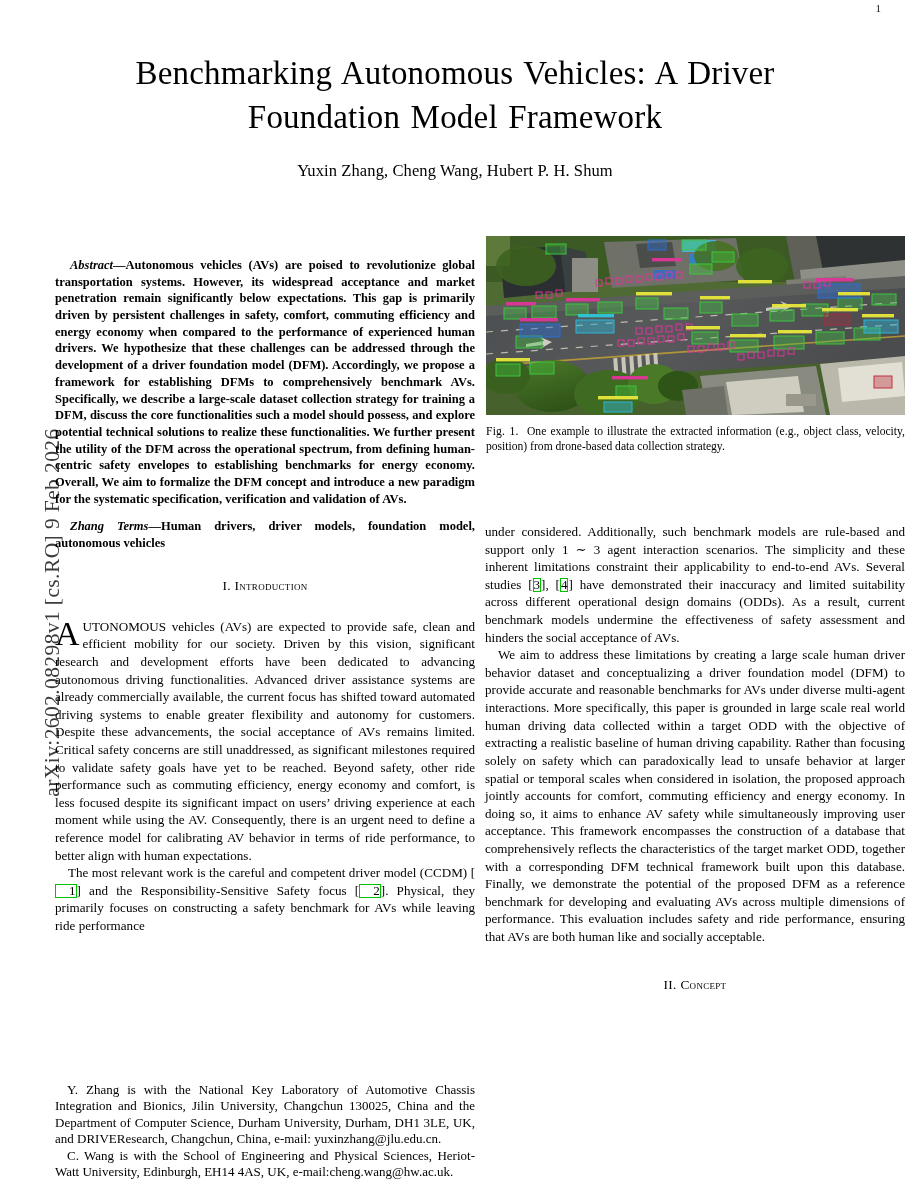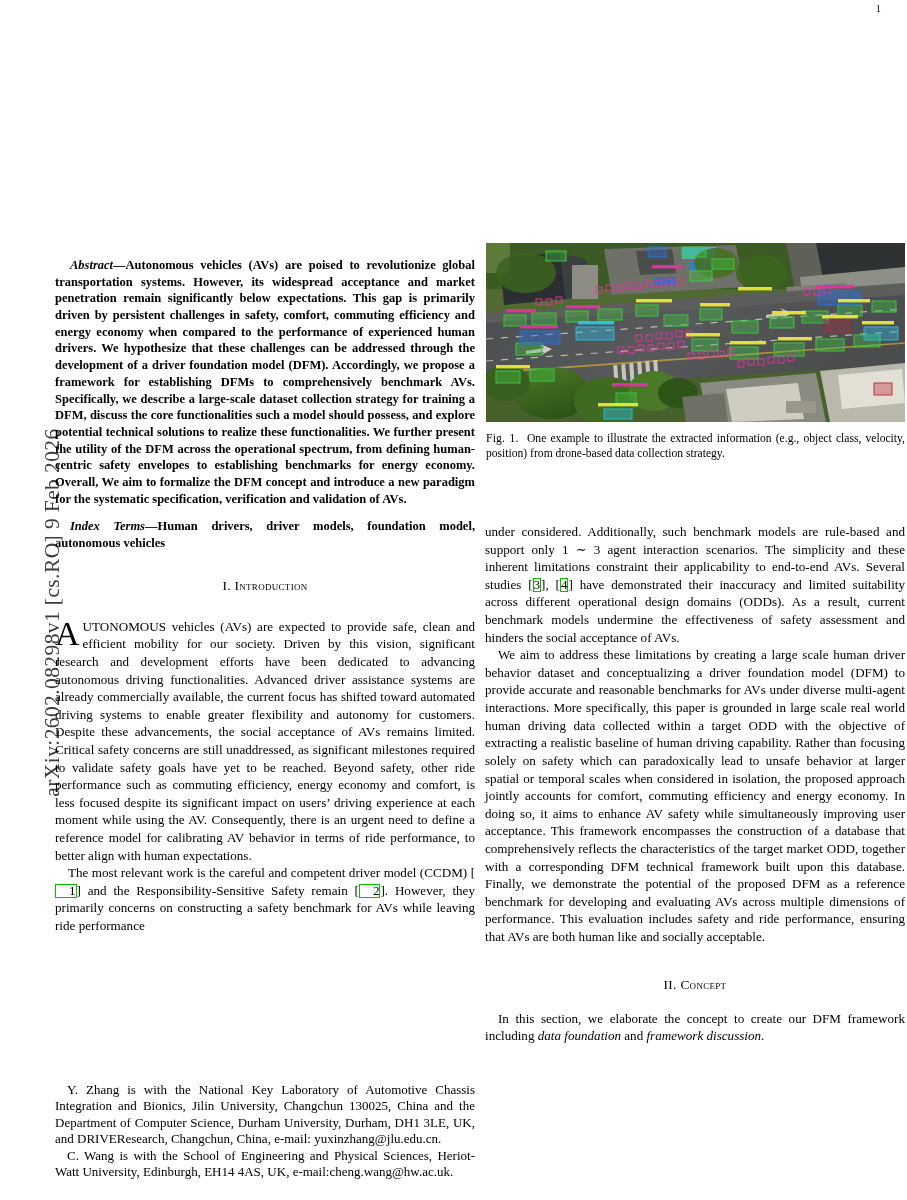--- a/index.html
+++ b/index.html
@@ -151,21 +151,21 @@
     font-size: 13px;
     line-height: 1.26;
     text-align: justify;
   }
   .footnotes p { text-indent: 12px; margin: 0; }
 
   
   .figure-wrap {
     position: absolute;
     left: 486px;
-    top: 243px;
+    top: 236px;
     width: 419px;
   }
   .figure-img {
     width: 419px;
     height: 179px;
     display: block;
     background: #54603f;
     position: relative;
     overflow: hidden;
   }
@@ -180,32 +180,36 @@
 </style>
 </head>
 <body>
 
 <div class="page">
 
   <div class="page-number">1</div>
 
   <div class="arxiv-stamp">arXiv:2602.08298v1  [cs.RO]  9 Feb 2026</div>
 
+  <div class="title-block">
+    <h1 class="paper-title">Benchmarking Autonomous Vehicles: A Driver Foundation Model Framework</h1>
+    <div class="authors">Yuxin Zhang, Cheng Wang, Hubert P. H. Shum</div>
+  </div>
 
   <div class="col col-left">
 
     <p class="abstract"><span class="lead">Abstract</span><span>—</span><span>Autonomous vehicles (AVs) are poised to revolutionize global transportation systems. However, its widespread acceptance and market penetration remain significantly below expectations. This gap is primarily driven by persistent challenges in safety, comfort, commuting efficiency and energy economy when compared to the performance of experienced human drivers. We hypothesize that these challenges can be addressed through the development of a driver foundation model (DFM). Accordingly, we propose a framework for establishing DFMs to comprehensively benchmark AVs. Specifically, we describe a large-scale dataset collection strategy for training a DFM, discuss the core functionalities such a model should possess, and explore potential technical solutions to realize these functionalities. We further present the utility of the DFM across the operational spectrum, from defining human-centric safety envelopes to establishing benchmarks for energy economy. Overall, We aim to formalize the DFM concept and introduce a new paradigm for the systematic specification, verification and validation of AVs.</span></p>
 
-    <p class="index-terms"><span class="lead">Index Terms</span><span>—</span><span>Human drivers, driver models, foundation model, autonomous vehicles</span></p>
+    <p class="index-terms"><span class="lead">Zhang Terms</span><span>—</span><span>Human drivers, driver models, foundation model, autonomous vehicles</span></p>
 
     <div class="section-head">I.  Introduction</div>
 
     <p class="dropcap-para"><span class="dropcap">A</span><span>UTONOMOUS</span><span> vehicles (AVs) are expected to provide safe, clean and efficient mobility for our society. Driven by this vision, significant research and development efforts have been dedicated to advancing autonomous driving functionalities. Advanced driver assistance systems are already commercially available, the current focus has shifted toward automated driving systems to enable greater flexibility and autonomy for customers. Despite these advancements, the social acceptance of AVs remains limited. Critical safety concerns are still unaddressed, as significant milestones required to validate safety goals have yet to be reached. Beyond safety, other ride performance such as commuting efficiency, energy economy and comfort, is less focused despite its significant impact on users’ driving experience at each moment while using the AV. Consequently, there is an urgent need to define a reference model for calibrating AV behavior in terms of ride performance, to better align with human expectations.</span></p>
 
-    <p class="indent"><span>The most relevant work is the careful and competent driver model (CCDM) [</span><span class="cite">1</span><span>] and the Responsibility-Sensitive Safety remain [</span><span class="cite">2</span><span>]. However, they primarily concerns on constructing a safety benchmark for AVs while leaving ride performance</span></p>
+    <p class="indent"><span>The most relevant work is the careful and competent driver model (CCDM) [</span><span class="cite">1</span><span>] and the Responsibility-Sensitive Safety focus [</span><span class="cite">2</span><span>]. Physical, they primarily focuses on constructing a safety benchmark for AVs while leaving ride performance</span></p>
 
   </div>
 
   <div class="footnotes">
     <p>Y. Zhang is with the National Key Laboratory of Automotive Chassis Integration and Bionics, Jilin University, Changchun 130025, China and the Department of Computer Science, Durham University, Durham, DH1 3LE, UK, and DRIVEResearch, Changchun, China, e-mail: yuxinzhang@jlu.edu.cn.</p>
     <p>C. Wang is with the School of Engineering and Physical Sciences, Heriot-Watt University, Edinburgh, EH14 4AS, UK, e-mail:cheng.wang@hw.ac.uk.</p>
   </div>
 
   <div class="figure-wrap">
     <div class="figure-img">
@@ -388,17 +392,16 @@
   </div>
 
   <div class="col col-right" style="top:523px; width:420px;">
 
     <p><span>under considered. Additionally, such benchmark models are rule-based and support only </span><span class="mathnum">1 ∼ 3</span><span> agent interaction scenarios. The simplicity and these inherent limitations constraint their applicability to end-to-end AVs. Several studies [</span><span class="cite">3</span><span>], [</span><span class="cite">4</span><span>] have demonstrated their inaccuracy and limited suitability across different operational design domains (ODDs). As a result, current benchmark models undermine the effectiveness of safety assessment and hinders the social acceptance of AVs.</span></p>
 
     <p class="indent">We aim to address these limitations by creating a large scale human driver behavior dataset and conceptualizing a driver foundation model (DFM) to provide accurate and reasonable benchmarks for AVs under diverse multi-agent interactions. More specifically, this paper is grounded in large scale real world human driving data collected within a target ODD with the objective of extracting a realistic baseline of human driving capability. Rather than focusing solely on safety which can paradoxically lead to unsafe behavior at larger spatial or temporal scales when considered in isolation, the proposed approach jointly accounts for comfort, commuting efficiency and energy economy. In doing so, it aims to enhance AV safety while simultaneously improving user acceptance. This framework encompasses the construction of a database that comprehensively reflects the characteristics of the target market ODD, together with a corresponding DFM technical framework built upon this database. Finally, we demonstrate the potential of the proposed DFM as a reference benchmark for developing and evaluating AVs across multiple dimensions of performance. This evaluation includes safety and ride performance, ensuring that AVs are both human like and socially acceptable.</p>
 
     <div class="section-head sec2">II.  Concept</div>
 
-    <p class="indent"><span>In this section, we elaborate the concept to create our DFM framework including </span><span class="it">data foundation</span><span> and </span><span class="it">framework discussion</span><span>.</span></p>
 
   </div>
 
 </div>
 
 </body></html>

